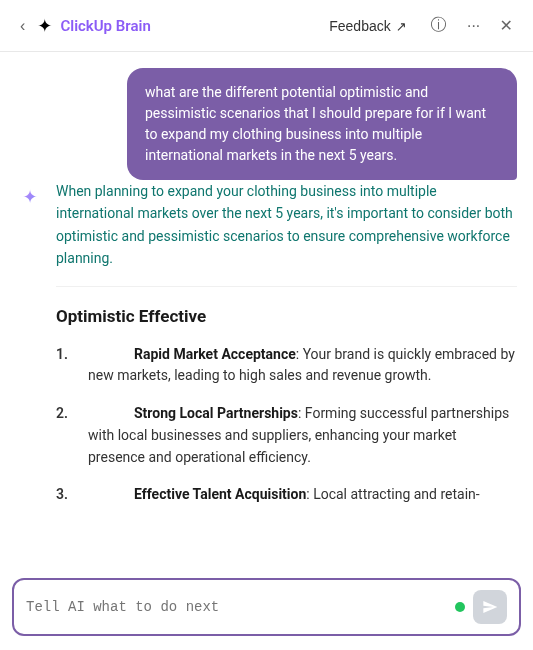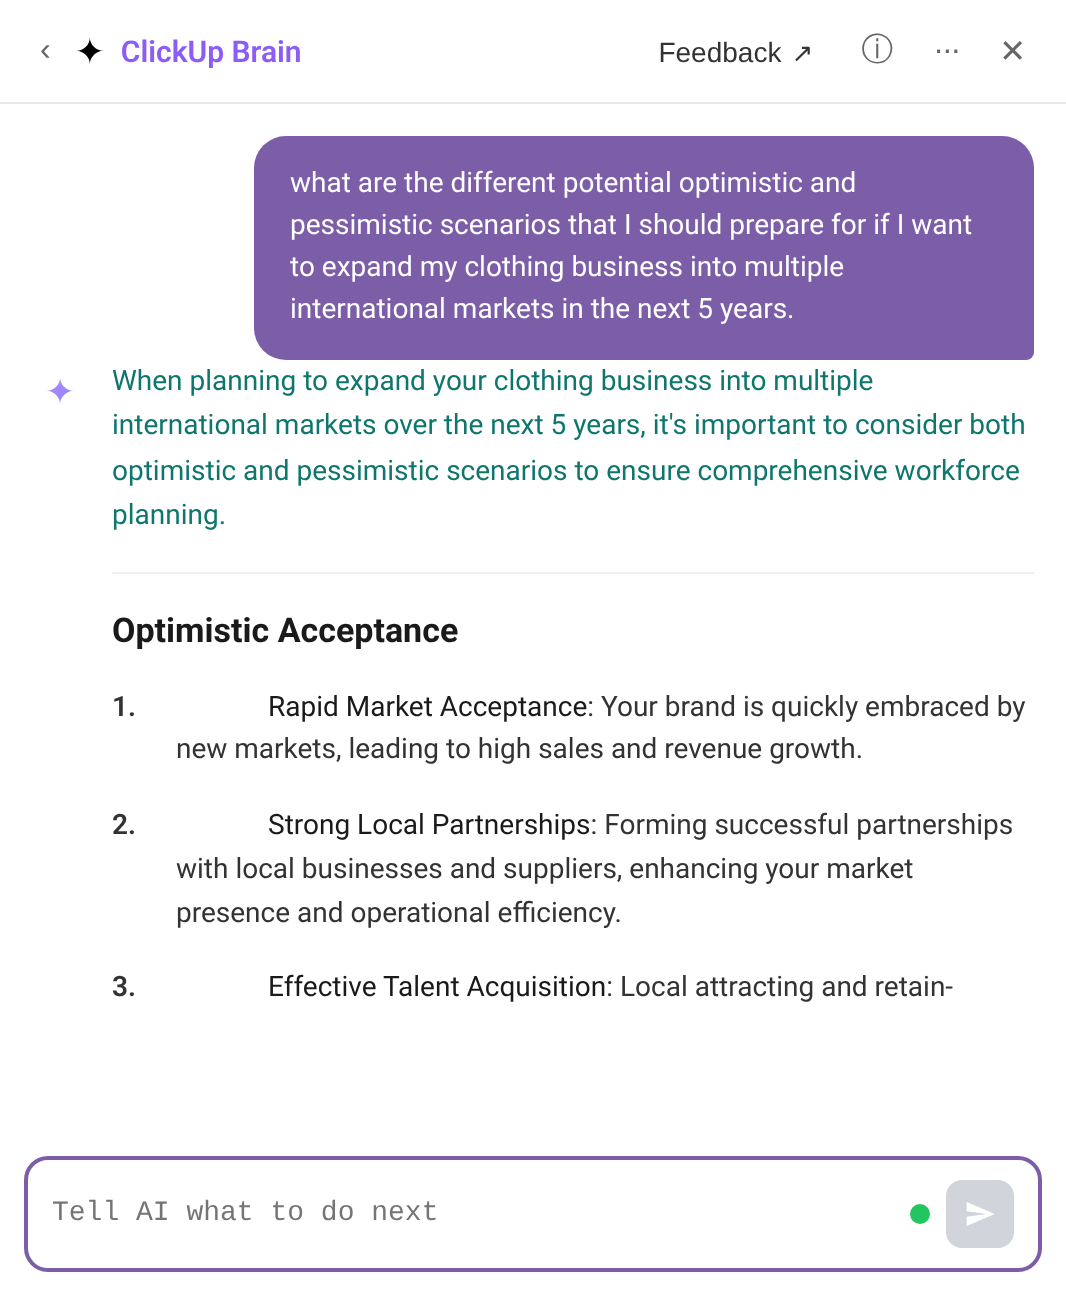--- a/index.html
+++ b/index.html
@@ -161,21 +161,21 @@
 
     .scenario-list li::before {
       content: counter(item) ".";
       font-weight: 600;
       color: #333;
       flex-shrink: 0;
       min-width: 16px;
     }
 
     .scenario-list li strong {
-      font-weight: 400;
+      font-weight: 700;
       color: #1a1a1a;
       padding-left: 46px;
     }
 
     
     .input-area {
       padding: 10px 12px 14px;
       flex-shrink: 0;
     }
 
@@ -269,21 +269,21 @@
 
   <div class="ai-response">
     <div class="ai-avatar">
       <span class="ai-sparkle">✦</span>
     </div>
     <div class="ai-content">
       <p class="ai-intro">When planning to expand your clothing business into multiple international markets over the next 5 years, it's important to consider both optimistic and pessimistic scenarios to ensure comprehensive workforce planning.</p>
 
       <div class="section-divider"></div>
 
-      <div class="section-title">Optimistic Acceptance</div>
+      <div class="section-title">Optimistic Effective</div>
 
       <ol class="scenario-list">
         <li>
           <span></span>
           <span>
             <strong>Rapid Market Acceptance</strong><span>: Your brand is quickly embraced by new markets, leading to high sales and revenue growth.</span>
           </span>
         </li>
         <li>
           <span></span>

